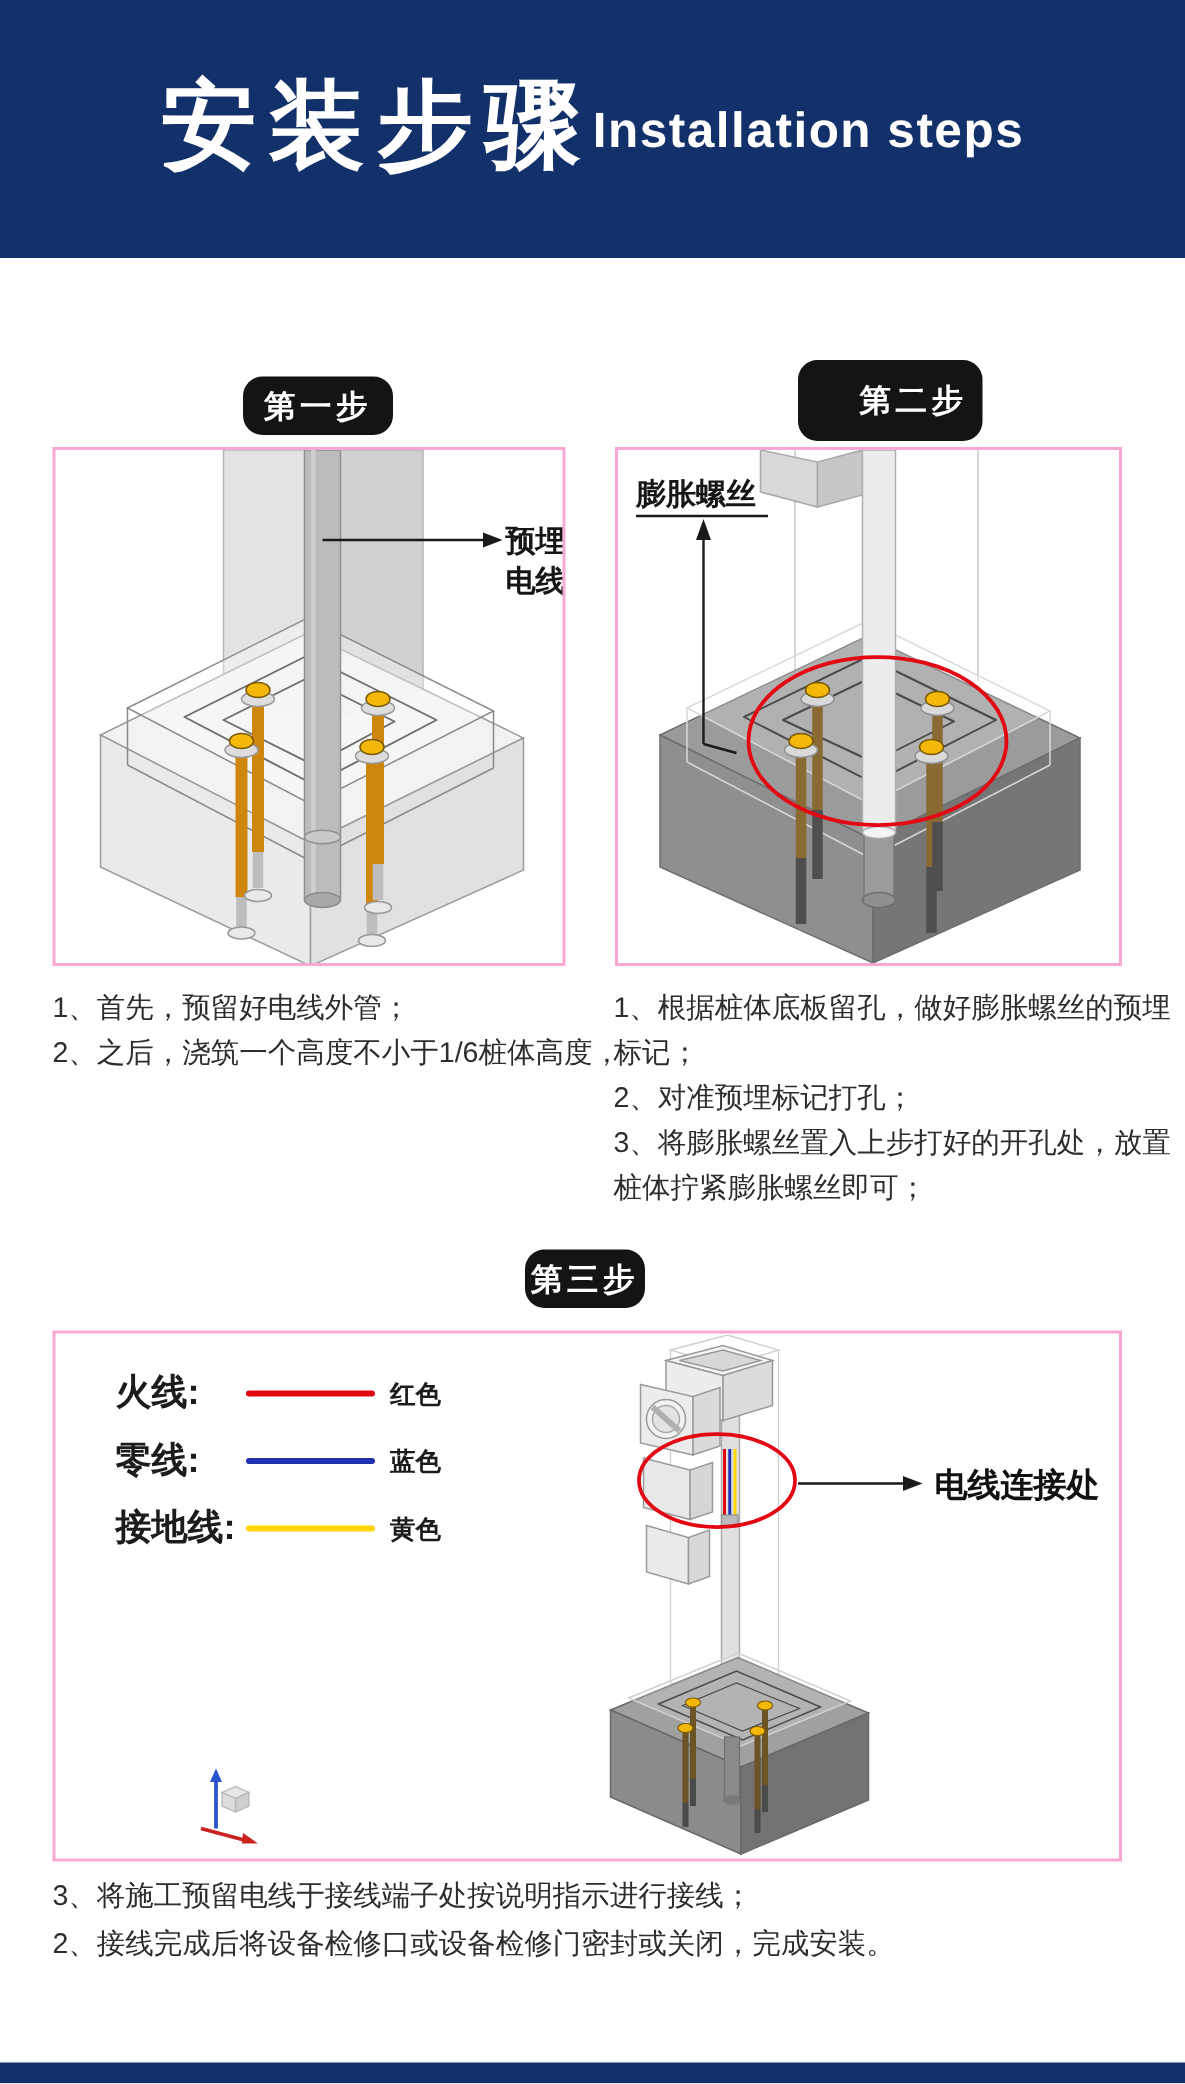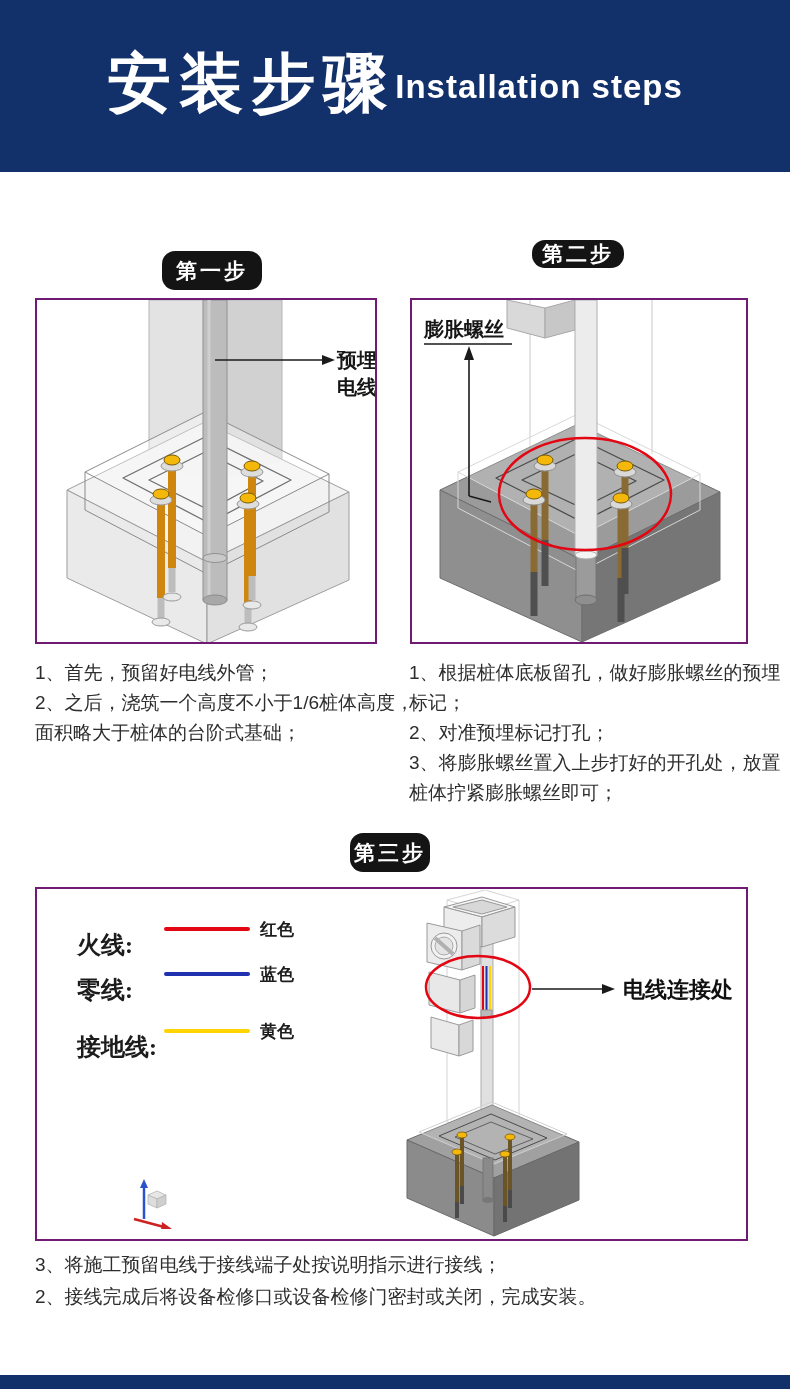--- a/index.html
+++ b/index.html
@@ -10,45 +10,45 @@
   .band{position:absolute;left:0;top:0;width:790px;height:172px;background:#12306a;
         display:flex;flex-direction:row;align-items:center;justify-content:center;}
   .band h1{margin:0 0 6px 0;color:#ffffff;font-size:64px;font-weight:900;letter-spacing:8px;line-height:1;}
   .band .sub{color:#ffffff;font-size:33px;font-weight:700;letter-spacing:1px;line-height:1;}
 
   
   .badge{position:absolute;background:#141414;color:#ffffff;border-radius:13px;
          font-size:21px;font-weight:700;letter-spacing:3px;
          display:flex;align-items:center;justify-content:center;}
   .badge1{left:162px;top:240px;width:100px;height:39px;margin-top:11px;}
-  .badge2{left:532px;top:240px;width:92px;height:28px;}
+  .badge2{left:532px;top:240px;width:92px;height:54px;padding-left:31px;}
   .badge3{left:350px;top:833px;width:80px;height:39px;}
 
   
-  .figure-box{position:absolute;background:#ffffff;border:2px solid #701a75;box-sizing:border-box;}
+  .figure-box{position:absolute;background:#ffffff;border:2px solid #f9a8d4;box-sizing:border-box;}
   .box1{left:35px;top:298px;width:342px;height:346px;}
   .box2{left:410px;top:298px;width:338px;height:346px;}
   .box3{left:35px;top:887px;width:713px;height:354px;}
   .figure-box svg{position:absolute;left:0;top:0;}
 
   
   .notes{position:absolute;color:#2d2d2d;font-size:19px;font-weight:500;}
   .notes div{white-space:nowrap;height:30px;line-height:30px;}
   .notes1{left:35px;top:658px;}
   .notes2{left:409px;top:658px;}
   .notes3{left:35px;top:1249px;}
   .notes3 div{height:32px;line-height:32px;}
 
   
   .legend-row{position:absolute;left:0;top:0;width:320px;height:46px;}
   .legend-label{position:absolute;left:40px;color:#1c1c1c;font-size:24px;font-weight:700;line-height:24px;}
   .legend-line{position:absolute;left:127px;width:86px;height:4px;border-radius:2px;}
   .legend-name{position:absolute;left:223px;color:#1c1c1c;font-size:17px;font-weight:700;line-height:17px;}
-  .lr1{top:24px;} .lr2{top:69px;padding-left:28px;} .lr3{top:114px;margin-top:12px;}
-  .legend-line{top:14px;} .legend-label{top:20px;font-family:Liberation Serif, serif;} .legend-name{top:8px;}
+  .lr1{top:24px;} .lr2{top:69px;padding-left:28px;} .lr3{top:114px;}
+  .legend-line{top:14px;} .legend-label{top:4px;} .legend-name{top:8px;}
   .line-red{background:#e30613;} .line-blue{background:#2032b0;} .line-yellow{background:#ffd400;}
 
   .device-svg{left:350px !important;top:1px !important;}
   .triad-svg{left:85px !important;top:288px !important;}
 
   
   .bottom-band{position:absolute;left:0;top:1375px;width:790px;height:14px;background:#12306a;}
 
   svg text{font-family:"Liberation Sans","DejaVu Sans",sans-serif;}
   .anno{font-size:20px;font-weight:700;fill:#161616;}
@@ -216,21 +216,20 @@
         <line x1="57" y1="196" x2="79" y2="202"></line>
       </g>
       <polygon points="52,60 57,46 62,60" fill="#1a1a1a"></polygon>
       <text class="anno" x="12" y="36">膨胀螺丝</text>
     </svg>
   </div>
 
   <div class="notes notes1">
     <div>1、首先，预留好电线外管；</div>
     <div>2、之后，浇筑一个高度不小于1/6桩体高度，</div>
-    <div>面积略大于桩体的台阶式基础；</div>
   </div>
 
   <div class="notes notes2">
     <div>1、根据桩体底板留孔，做好膨胀螺丝的预埋</div>
     <div>标记；</div>
     <div>2、对准预埋标记打孔；</div>
     <div>3、将膨胀螺丝置入上步打好的开孔处，放置</div>
     <div>桩体拧紧膨胀螺丝即可；</div>
   </div>
 

